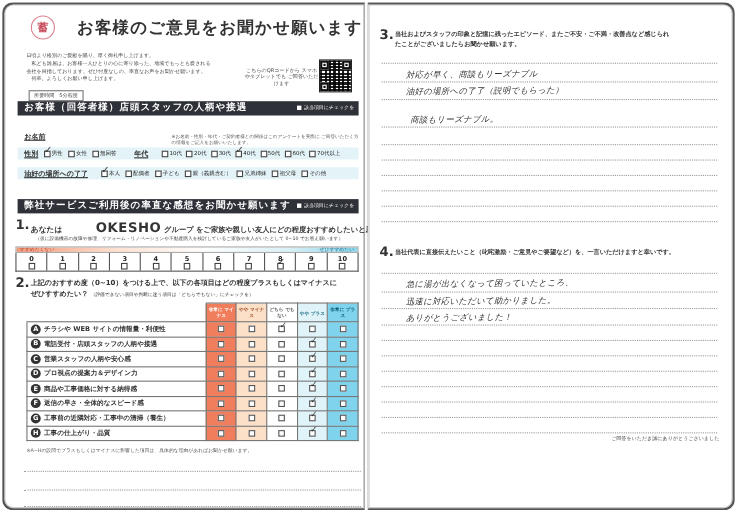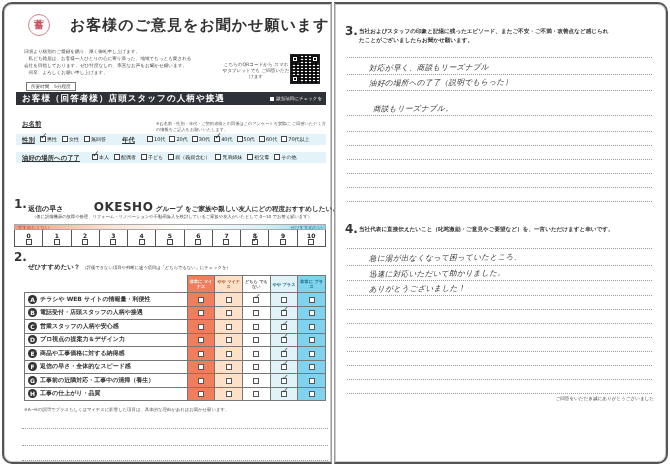--- a/index.html
+++ b/index.html
@@ -181,24 +181,28 @@
     <span class="opt">
         <span class="cb"></span>
         <span>祖父母</span>
       </span>
     <span class="opt">
         <span class="cb"></span>
         <span>その他</span>
       </span>
   </div>
 
+  <div class="bar" style="top:177px">
+    <span>弊社サービスご利用後の率直な感想をお聞かせ願います</span>
+    <span class="check-hint">該当項目にチェックを</span>
+  </div>
 
   <div class="qnum" style="left:10px;top:193px">1.</div>
   <div class="qtext" style="left:24px;top:196px">
-    <span>返信の早さ</span>
+    <span>あなたは</span>
     <span class="brand">OKESHO</span>
     <span style="font-size:6.6px">グループ をご家族や親しい友人にどの程度おすすめしたいと思いますか？</span>
   </div>
   <div class="qsub" style="left:28px;top:210px">（仮に設備機器の故障や修理、リフォーム・リノベーションや不動産購入を検討しているご家族や友人がいたとして 0~10 でお答え願います）</div>
 
   <div class="scale">
     <div class="scale-head">
       <span class="lo">すすめたくない</span>
       <span class="hi">ぜひすすめたい</span>
     </div>
@@ -244,20 +248,21 @@
           <span class="cb"></span>
         </div>
       <div class="scale-cell">
           <span>10</span>
           <span class="cb"></span>
         </div>
     </div>
   </div>
 
   <div class="qnum" style="left:10px;top:246px">2.</div>
+  <div class="qtext" style="left:24px;top:249px;font-size:6.4px">上記のおすすめ度（0~10）をつける上で、以下の各項目はどの程度プラスもしくはマイナスに</div>
   <div class="qtext" style="left:24px;top:259px;font-size:6.4px">
     <span>ぜひすすめたい？</span>
     <span style="font-size:4.3px;font-weight:normal">（評価できない項目や判断に迷う項目は「どちらでもない」にチェックを）</span>
   </div>
 
   <table class="matrix">
     <tbody>
         <tr>
       <th style="border-top:none;border-left:none;background:#fff"></th>
       <th class="c col0">非常に マイナス</th>

